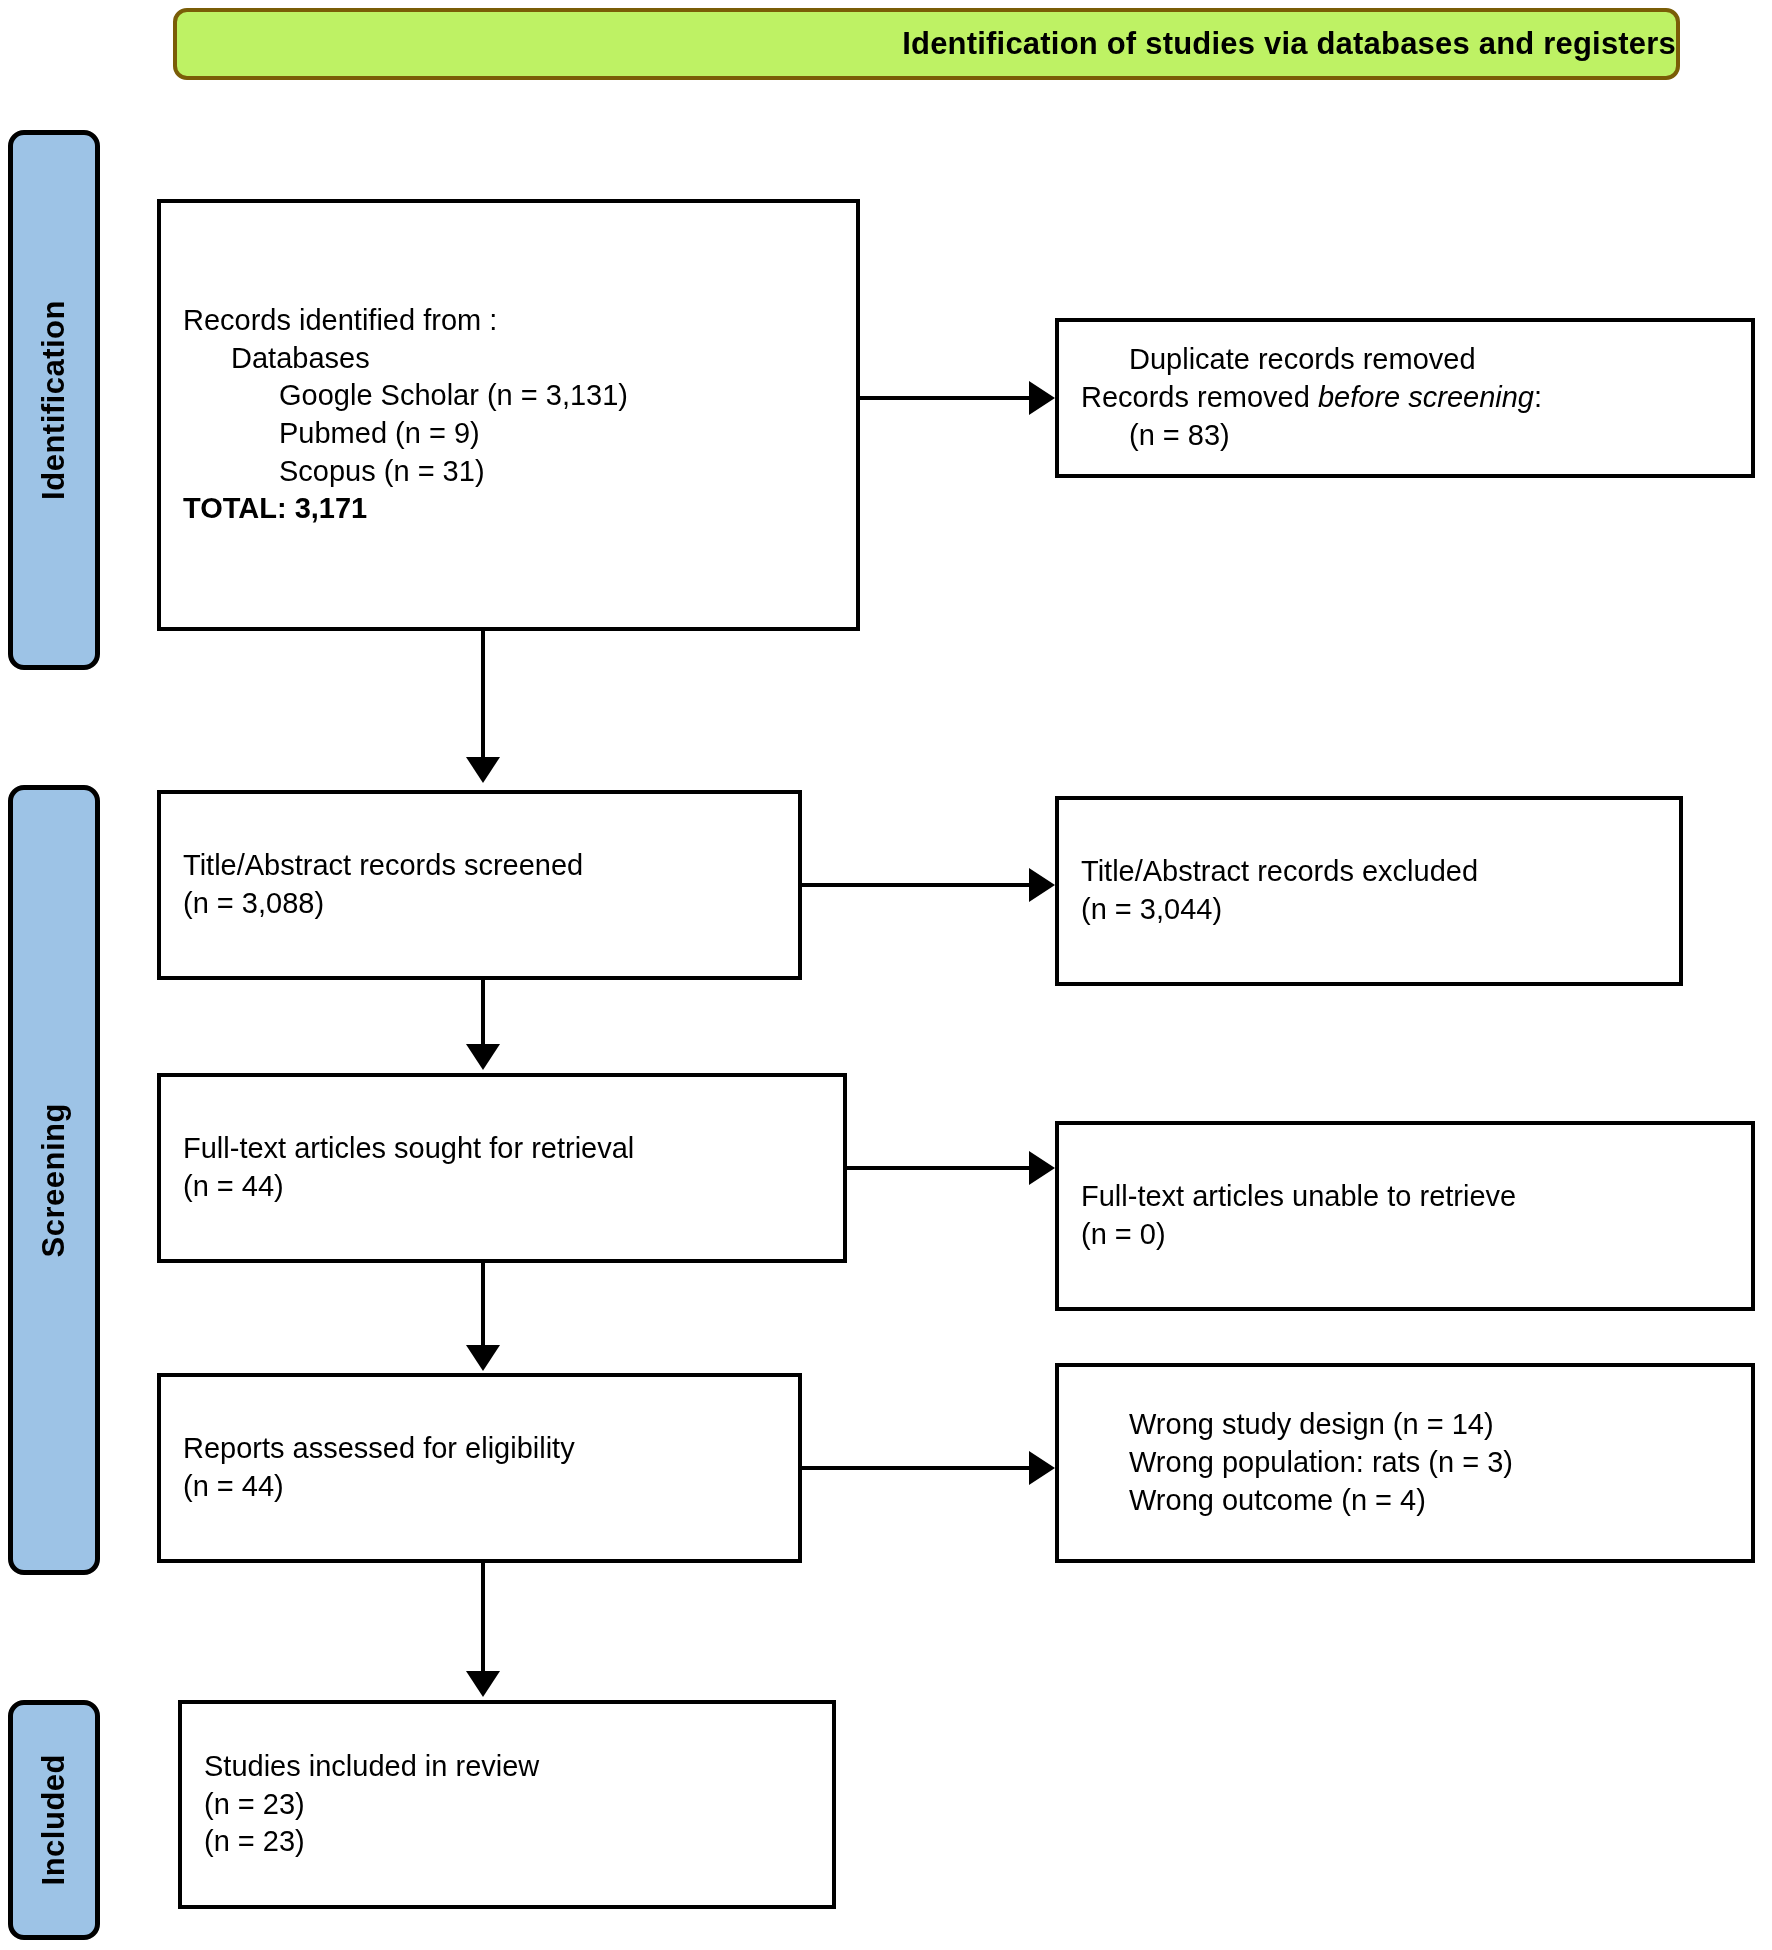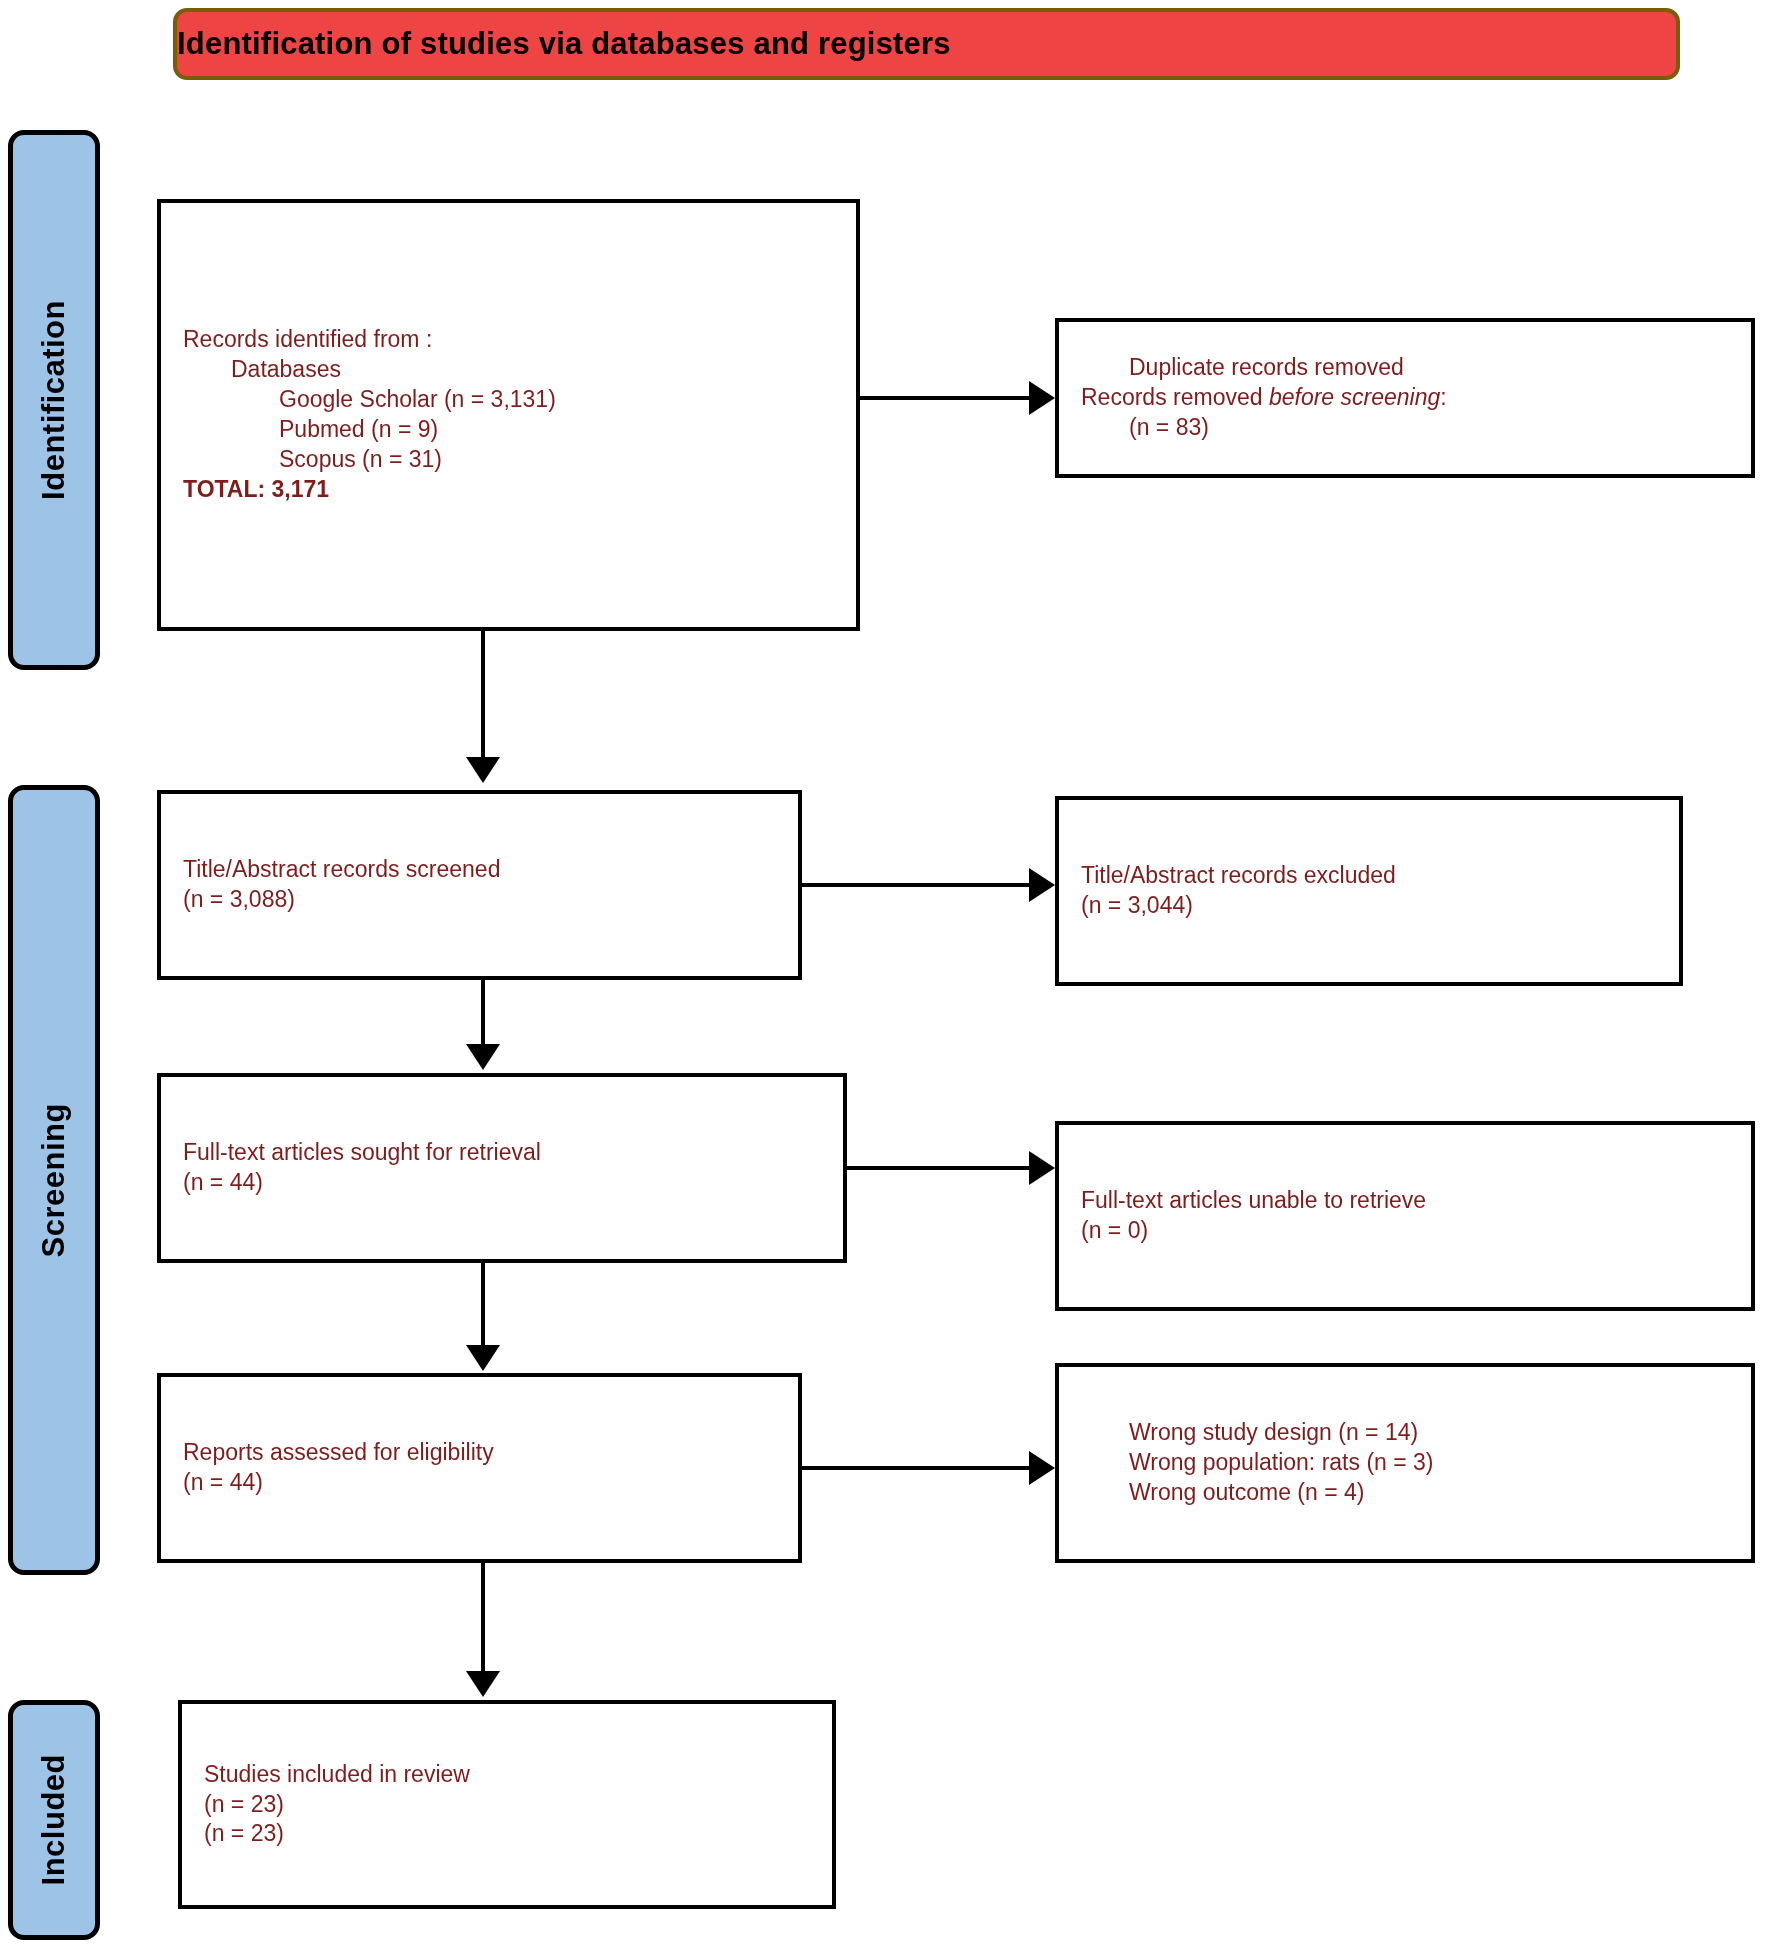--- a/index.html
+++ b/index.html
@@ -18,27 +18,27 @@
     overflow: hidden;
   }
 
   
   .header-banner {
     position: absolute;
     left: 173px;
     top: 8px;
     width: 1507px;
     height: 72px;
-    background: #ef4444;
+    background: #bef264;
     border: 4px solid #7A5D07;
     border-radius: 14px;
     box-sizing: border-box;
     display: flex;
     align-items: center;
-    justify-content: flex-start;
+    justify-content: flex-end;
   }
   .header-banner .title {
     font-size: 31px;
     font-weight: bold;
     color: #000000;
     letter-spacing: 0.2px;
     text-align: center;
   }
 
   
@@ -70,22 +70,22 @@
     position: absolute;
     background: #ffffff;
     border: 4px solid #000000;
     box-sizing: border-box;
     display: flex;
     flex-direction: column;
     justify-content: center;
     padding: 6px 22px;
   }
   .flow-box .line {
-    font-size: 23px;
-    color: #7f1d1d;
+    font-size: 29px;
+    color: #000000;
     line-height: 1.30;
     white-space: pre;
   }
   .flow-box .line.bold { font-weight: bold; }
   .flow-box .line.indent-1 { padding-left: 48px; }
   .flow-box .line.indent-2 { padding-left: 96px; }
   .ital { font-style: italic; }
 
   
   #box-identified        { left: 157px; top: 199px;  width: 703px; height: 432px; }

